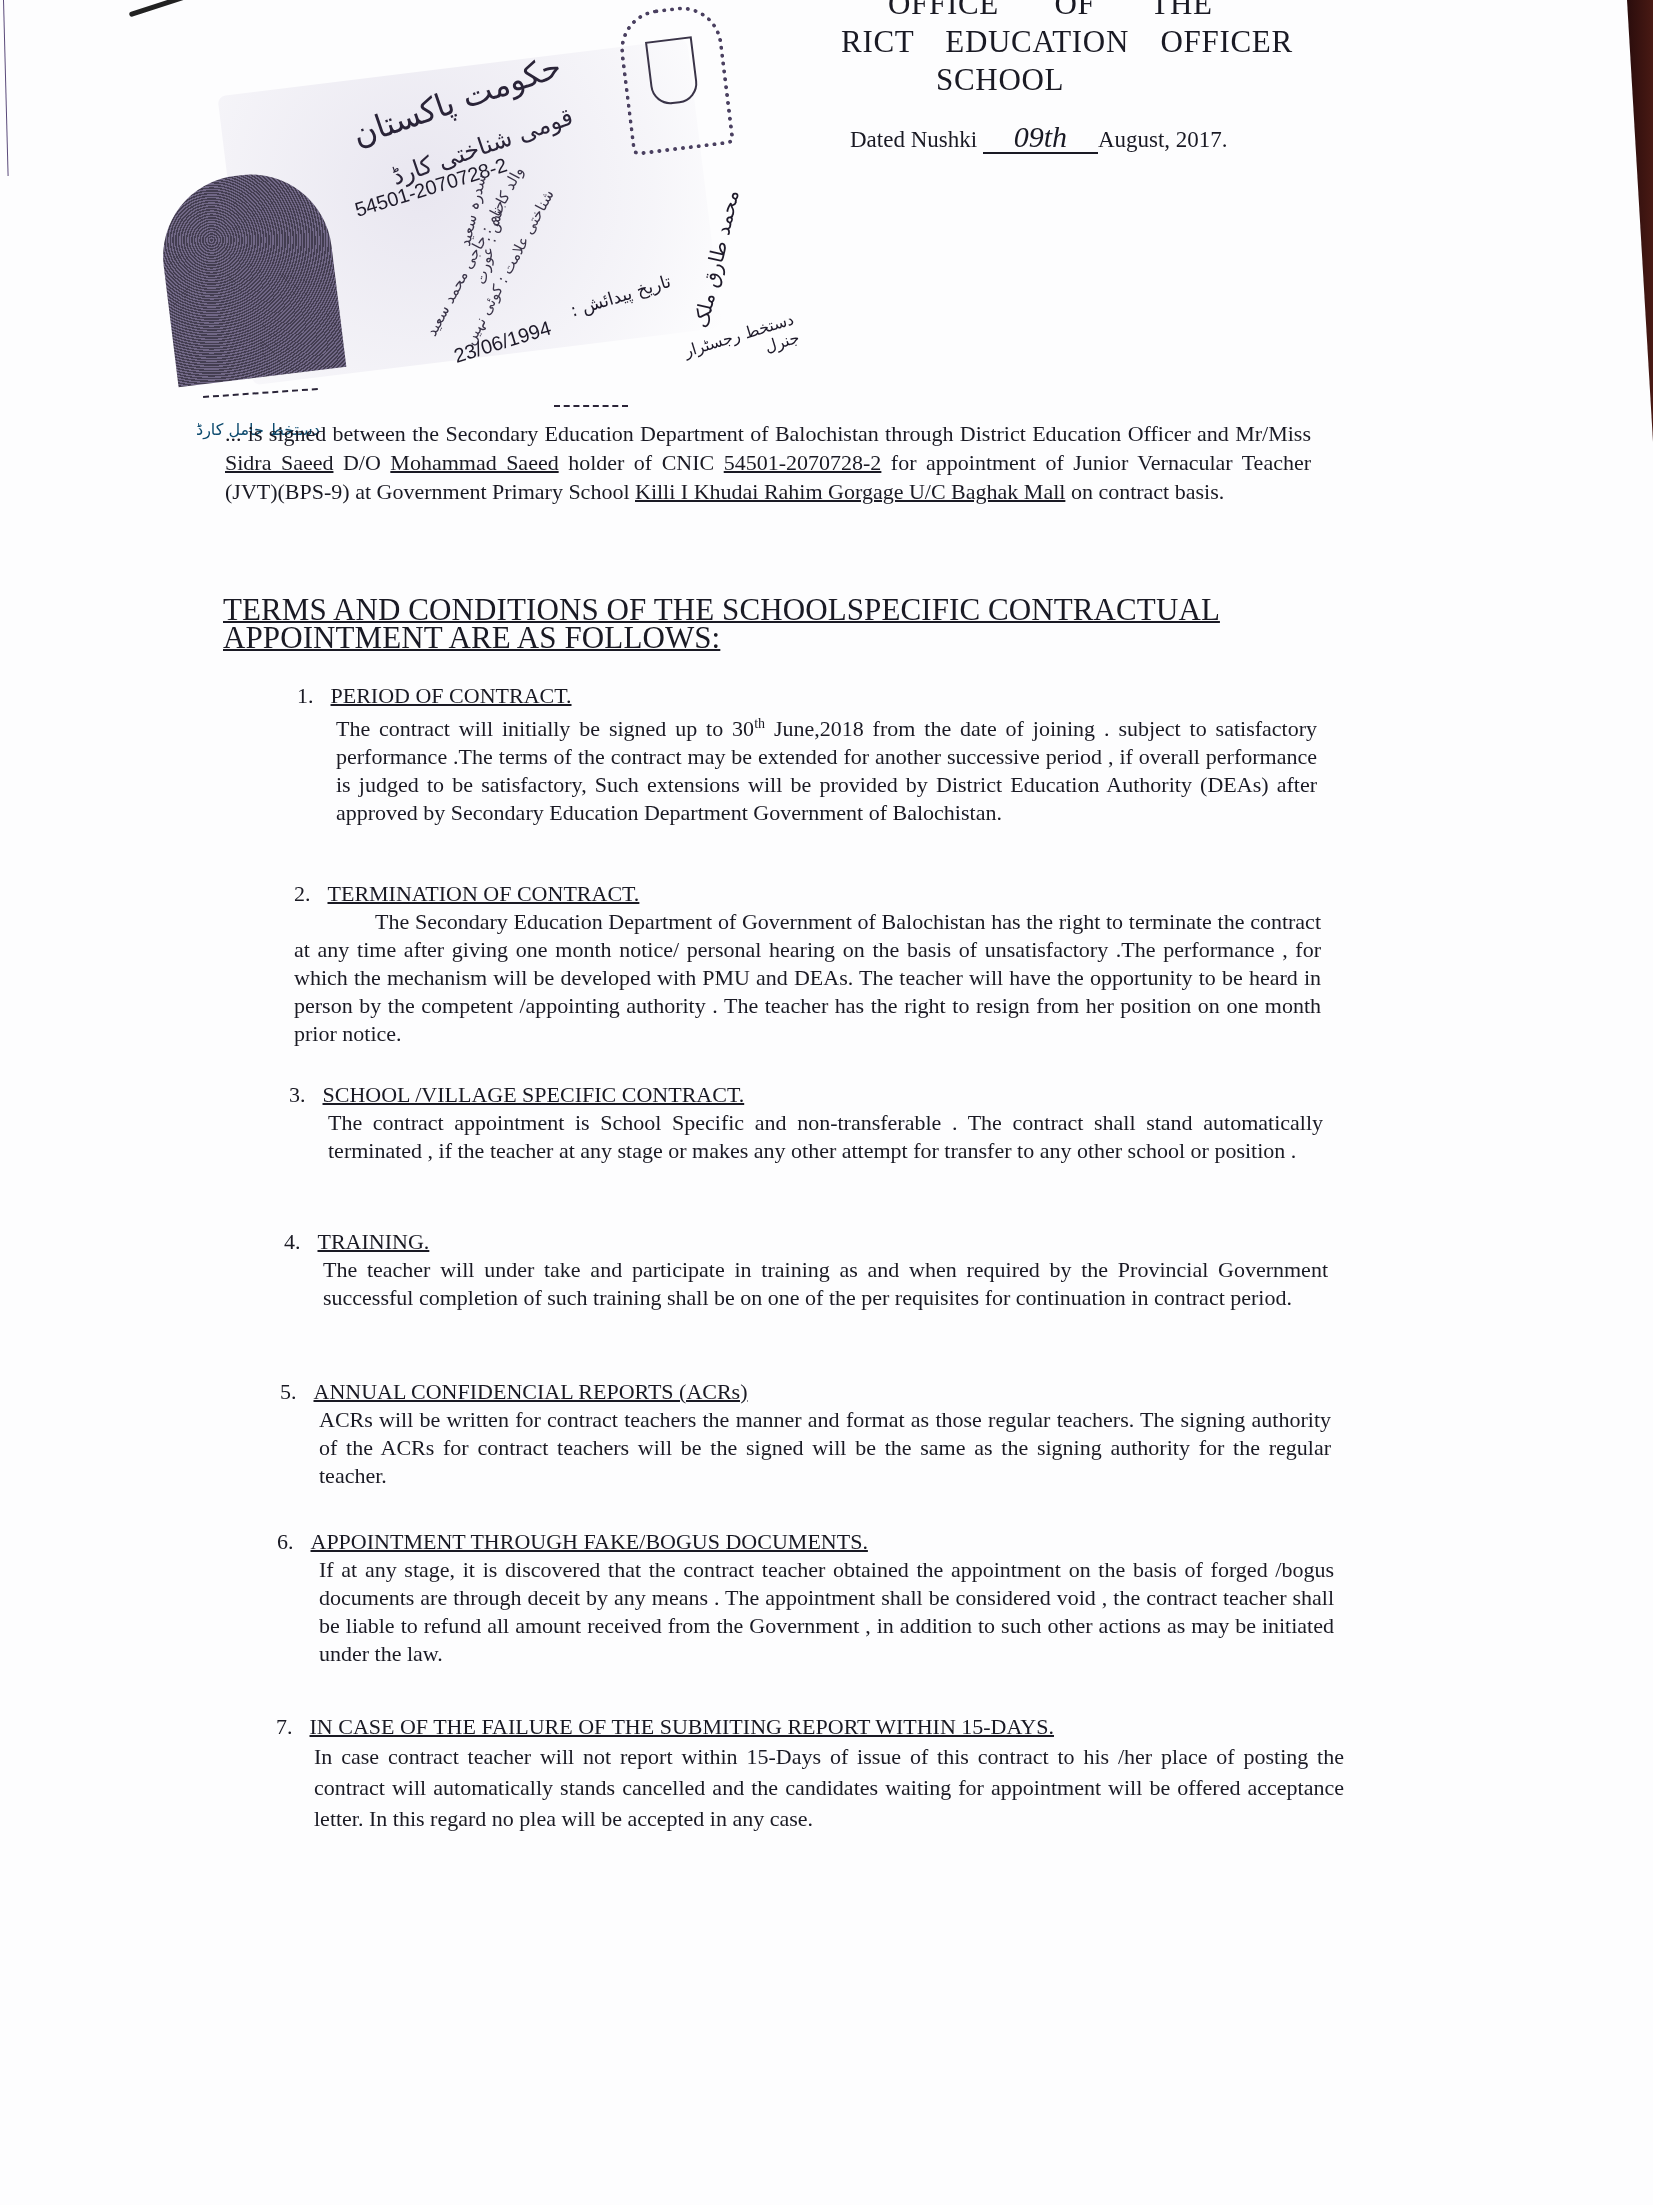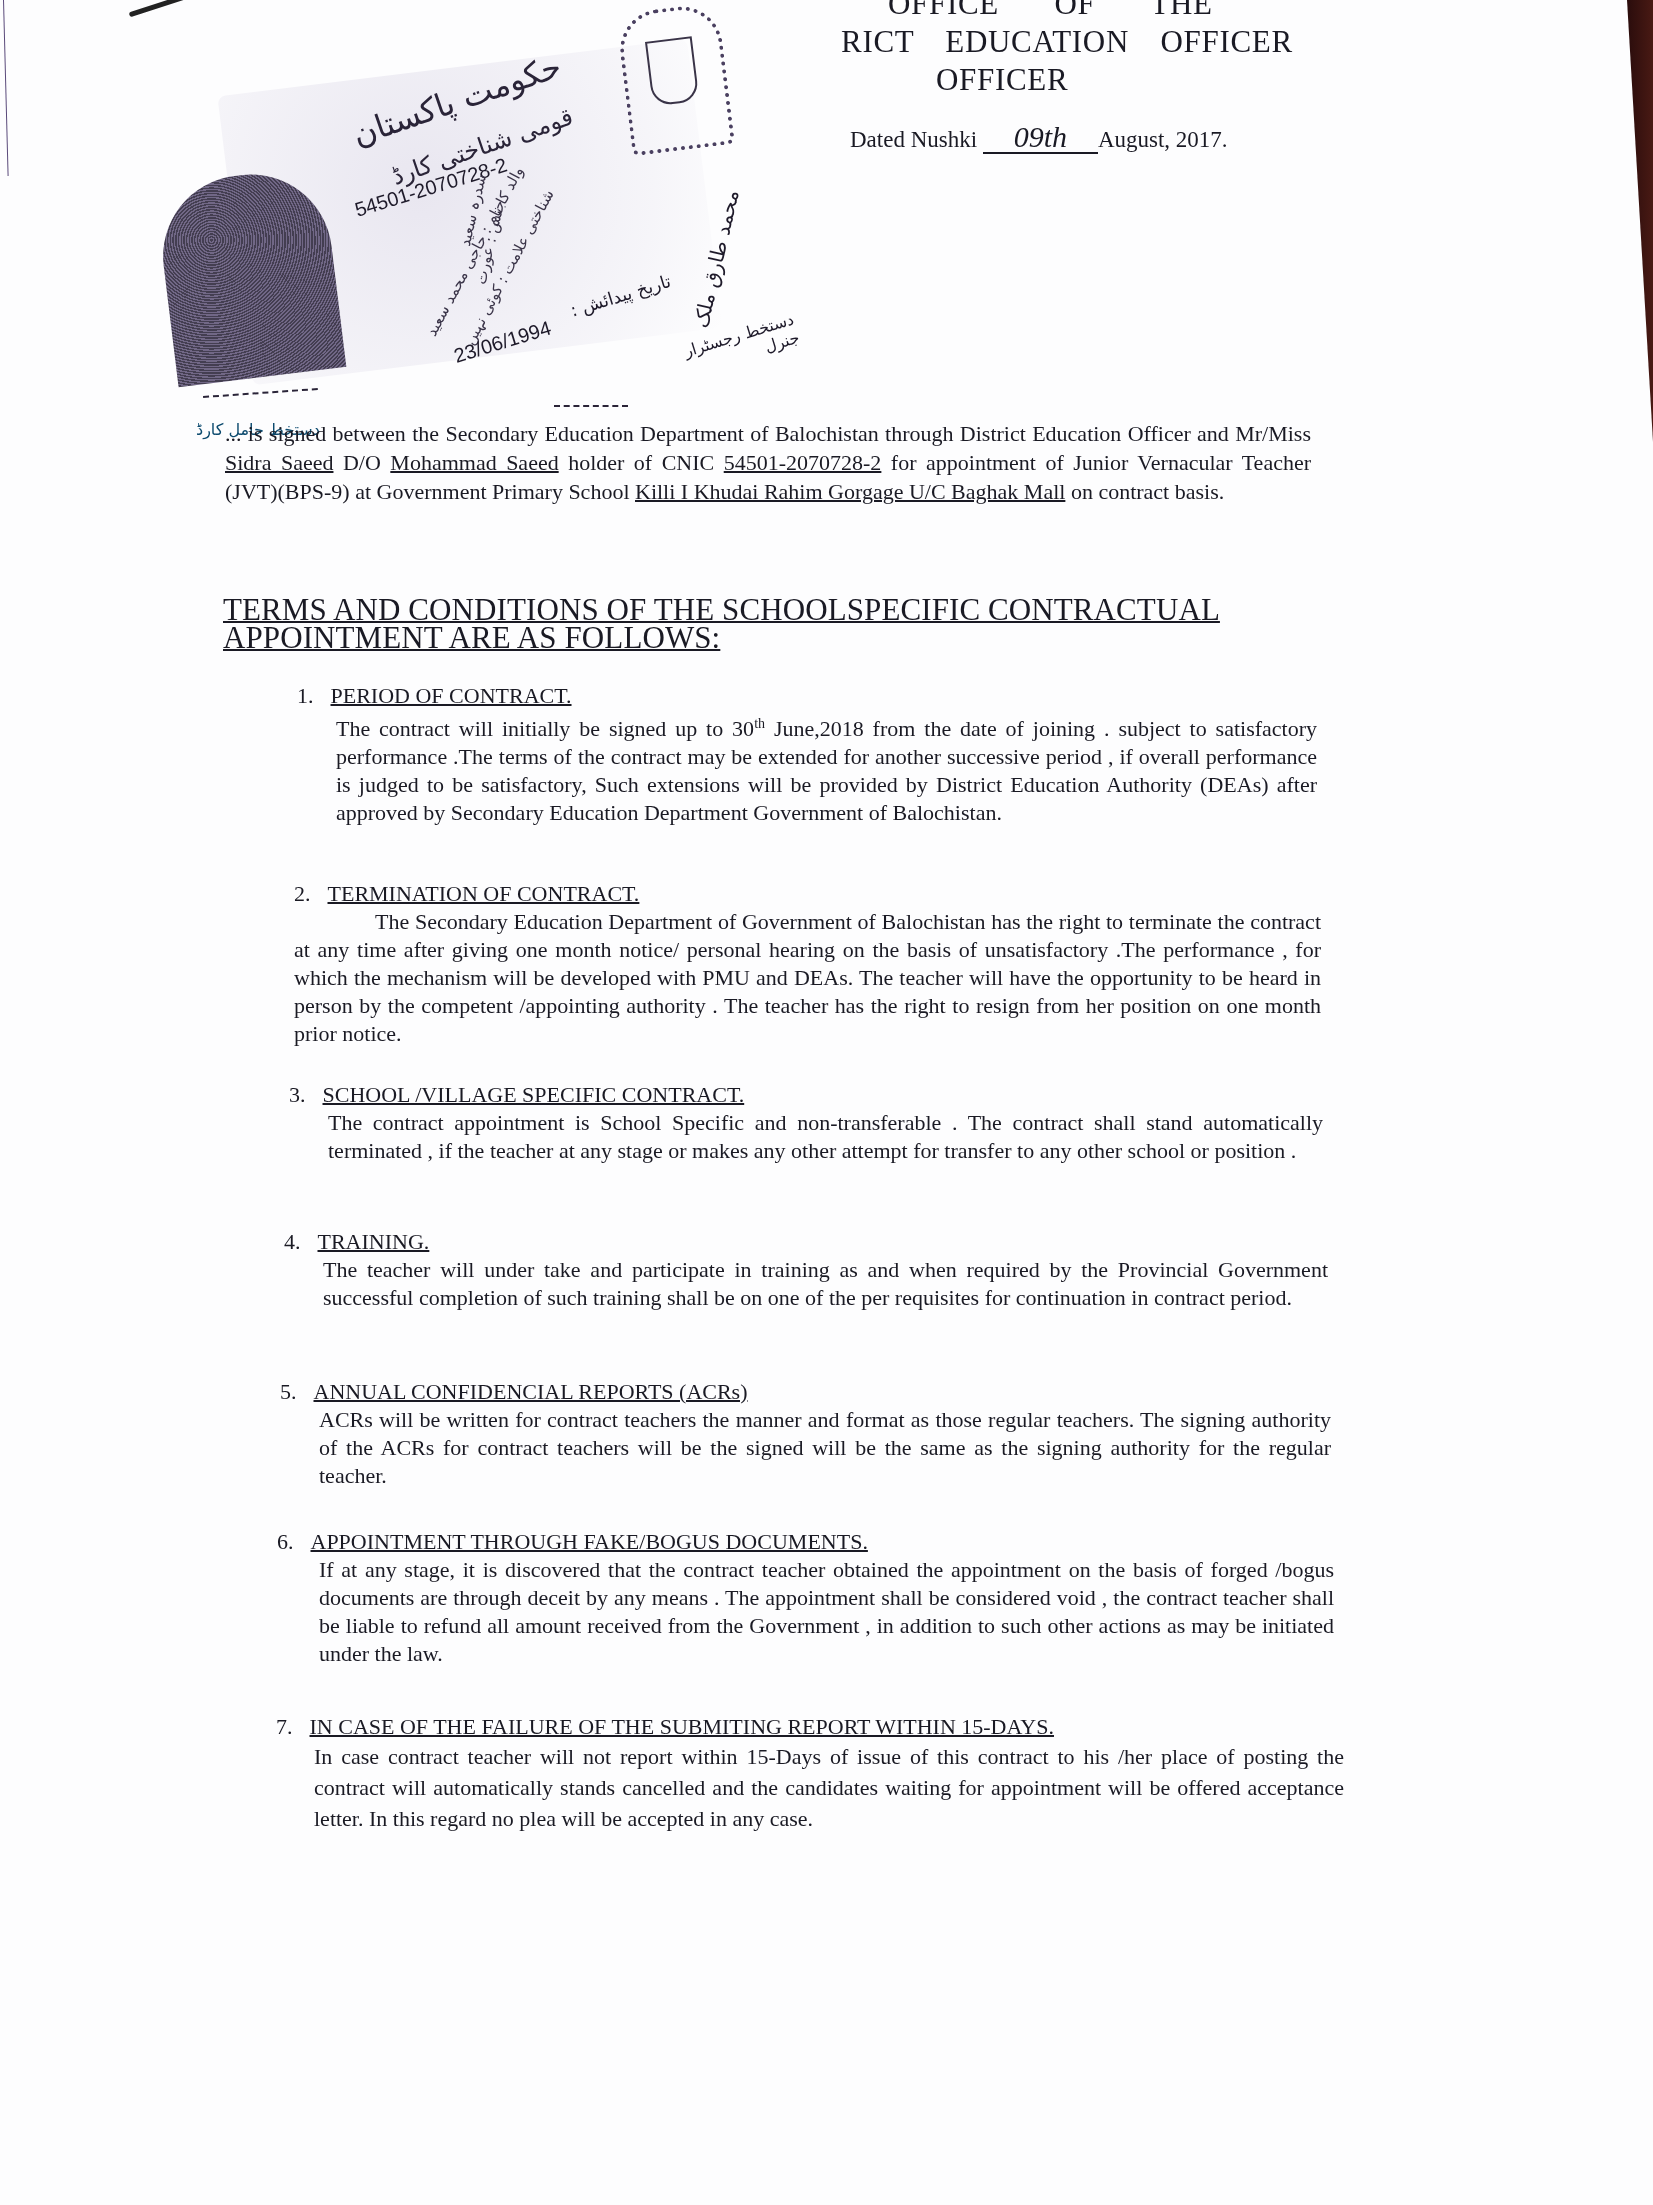--- a/index.html
+++ b/index.html
@@ -268,21 +268,21 @@
     <div class="cnic-signature">محمد طارق ملک</div>
     <div class="cnic-registrar">دستخط رجسٹرار جنرل</div>
   </div>
   <div class="cnic-dash" style="left:203px;top:392px;width:115px;transform:rotate(-4deg);"></div>
   <div class="cnic-dash" style="left:554px;top:405px;width:74px;"></div>
   <div class="holder-sign">دستخط حامل کارڈ</div>
 
   <div class="office-header">
     <div class="l1">OFFICE OF THE</div>
     <div class="l2">RICT EDUCATION OFFICER</div>
-    <div class="l3">OFFICER</div>
+    <div class="l3">SCHOOL</div>
   </div>
   <div class="dated-line">
     <span>Dated Nushki</span>
     <span class="day">09th</span><span>August, 2017.</span>
   </div>
 
 
   <div class="preamble">
     <span>... is signed between the Secondary Education Department of Balochistan through District Education Officer and Mr/Miss </span><span class="u">Sidra Saeed</span><span> D/O </span><span class="u">Mohammad Saeed</span><span> holder of CNIC </span><span class="u">54501-2070728-2</span><span> for appointment of Junior Vernacular Teacher (JVT)(BPS-9) at Government Primary School </span><span class="u">Killi I Khudai Rahim Gorgage U/C Baghak Mall</span><span> on contract basis.</span>
   </div>

